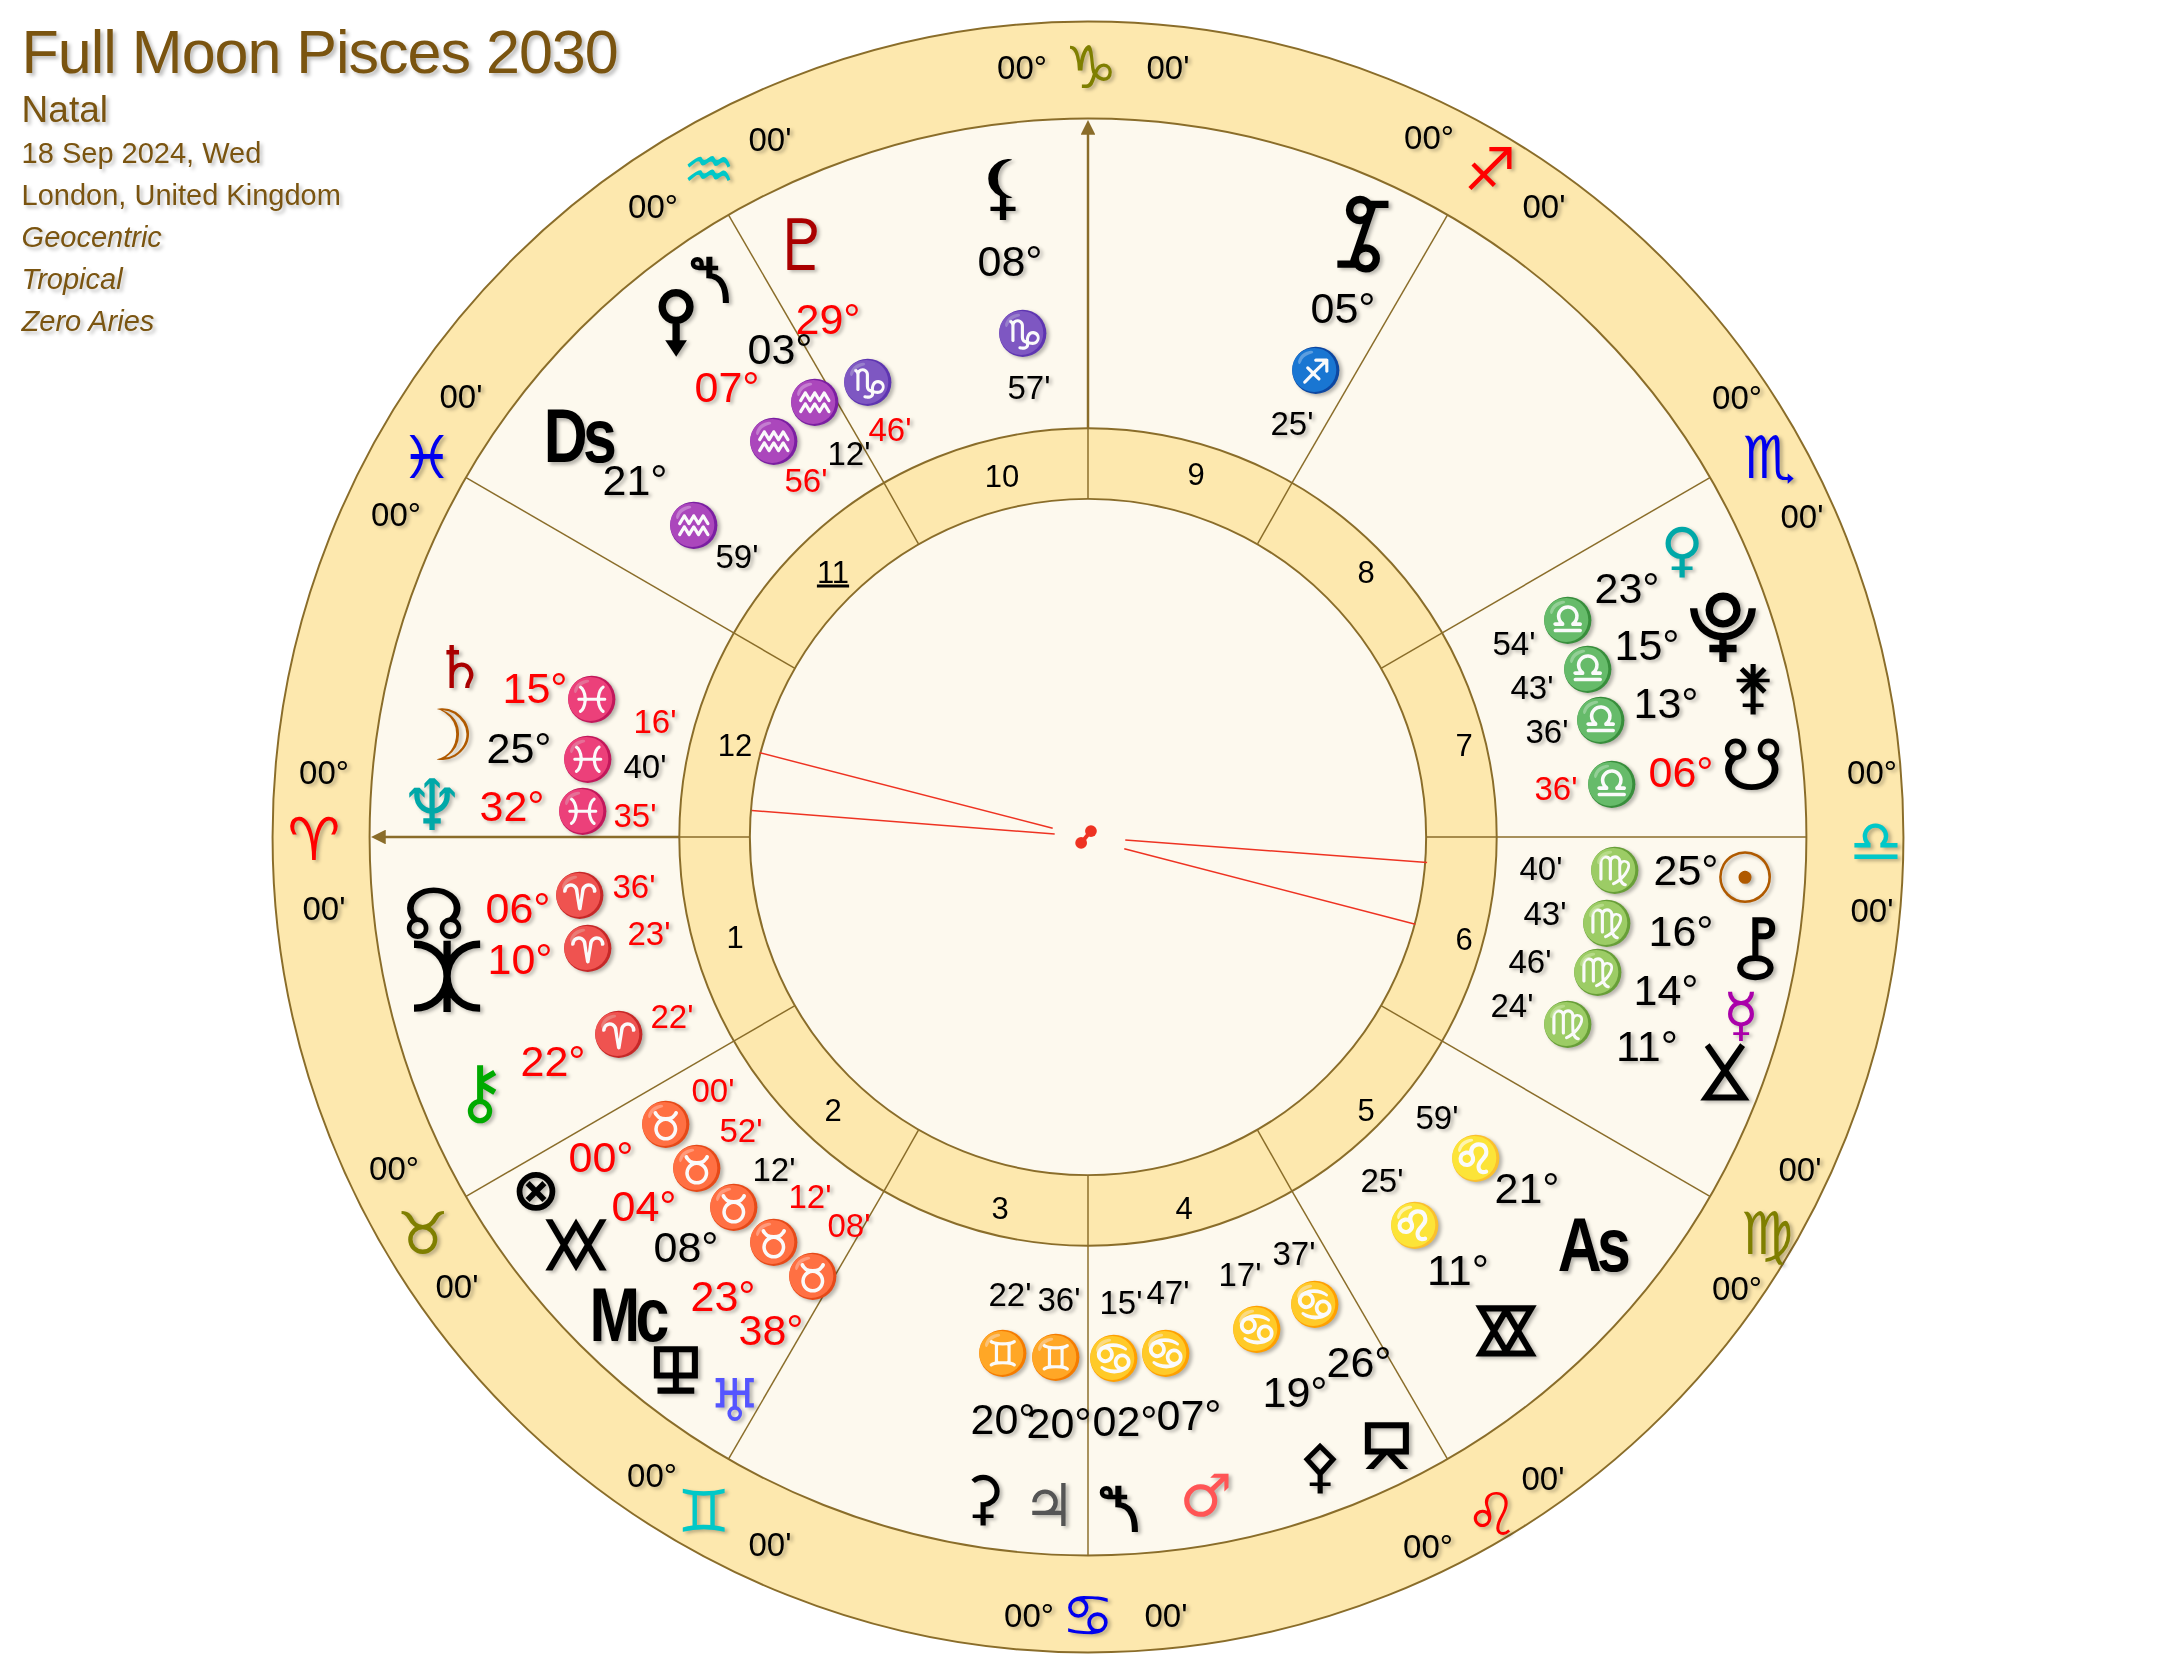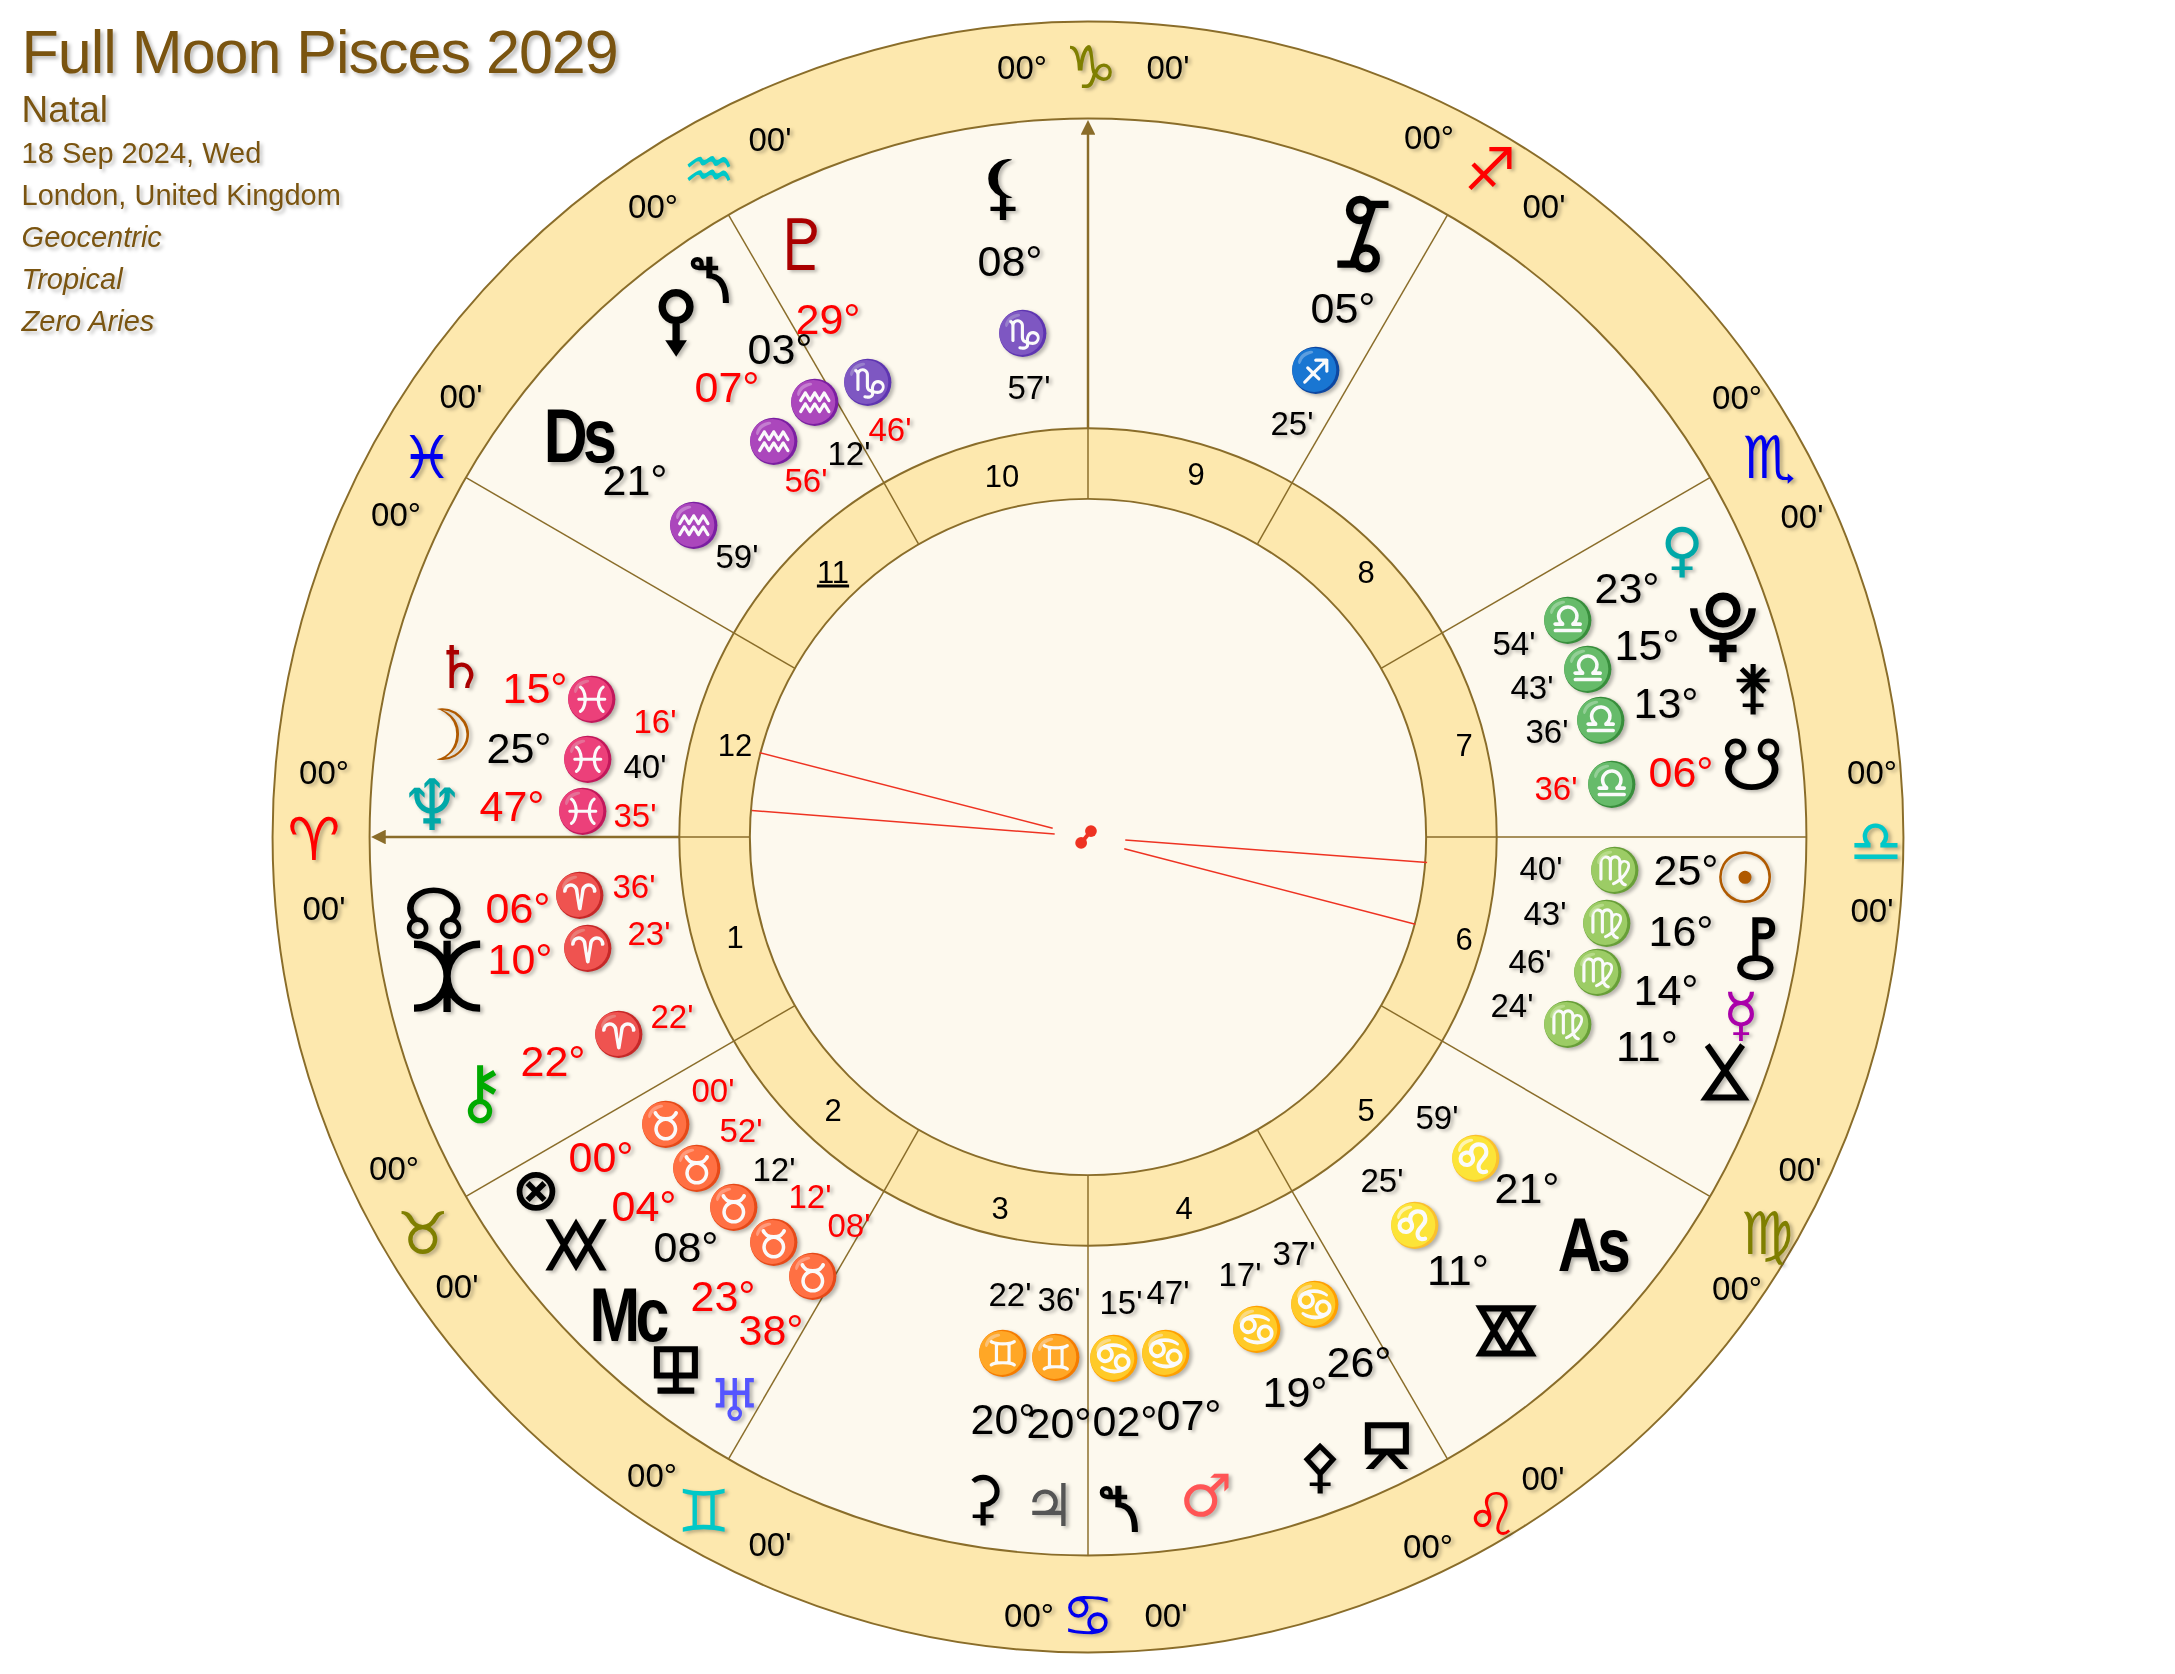--- a/index.html
+++ b/index.html
@@ -15,21 +15,21 @@
   .sm{font-size:33px;}
   .glyph{font-size:59px;font-family:"DejaVu Sans",sans-serif;font-weight:bold;}
   .bigg{font-size:71px;font-family:"DejaVu Sans",sans-serif;font-weight:bold;}
   .house{font-size:31px;text-shadow:none;}
   .angle{font-size:76px;font-weight:bold;font-family:"Liberation Sans",sans-serif;letter-spacing:-5.9px;transform:translate(-50%,-50%) scaleX(0.8);}
 </style>
 </head>
 <body>
 
 <div class="info">
-  <div class="title">Full Moon Pisces 2029</div>
+  <div class="title">Full Moon Pisces 2030</div>
   <div class="sub">Natal</div>
   <div class="line">18 Sep 2024, Wed</div>
   <div class="line">London, United Kingdom</div>
   <div class="line it">Geocentric</div>
   <div class="line it">Tropical</div>
   <div class="line it">Zero Aries</div>
 </div>
 
 <svg class="wheel" width="2176" height="1674" viewBox="0 0 2220 1708">
   <defs>
@@ -149,21 +149,21 @@
 <div class="lbl deg" style="left:535px;top:688px;color:#ff0000">15°</div>
 <div class="lbl deg" style="left:592px;top:699px;color:#0000ee">♓</div>
 <div class="lbl sm" style="left:655px;top:721px;color:#ff0000">16'</div>
 
 <div class="lbl bigg" style="left:443px;top:735px;color:#b05a00">☽</div>
 <div class="lbl deg" style="left:519px;top:748px;">25°</div>
 <div class="lbl deg" style="left:588px;top:759px;color:#0000ee">♓</div>
 <div class="lbl sm" style="left:645px;top:766px;">40'</div>
 
 <div class="lbl bigg" style="left:432px;top:805px;color:#00a8a8">♆</div>
-<div class="lbl deg" style="left:512px;top:806px;color:#ff0000">47°</div>
+<div class="lbl deg" style="left:512px;top:806px;color:#ff0000">32°</div>
 <div class="lbl deg" style="left:583px;top:811px;color:#0000ee">♓</div>
 <div class="lbl sm" style="left:635px;top:815px;color:#ff0000">35'</div>
 
 <div class="lbl bigg" style="left:434px;top:914px;">☊</div>
 <div class="lbl deg" style="left:518px;top:908px;color:#ff0000">06°</div>
 <div class="lbl deg" style="left:580px;top:895px;color:#ff0000">♈</div>
 <div class="lbl sm" style="left:634px;top:886px;color:#ff0000">36'</div>
 
 <div class="lbl bigg" style="left:447px;top:977px;">⯰</div>
 <div class="lbl deg" style="left:520px;top:959px;color:#ff0000">10°</div>

